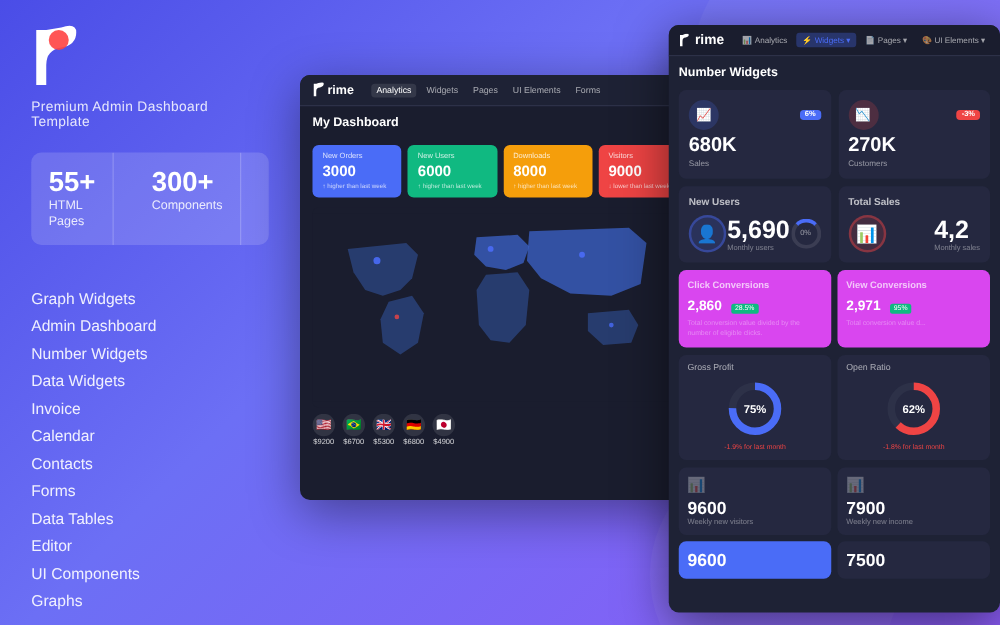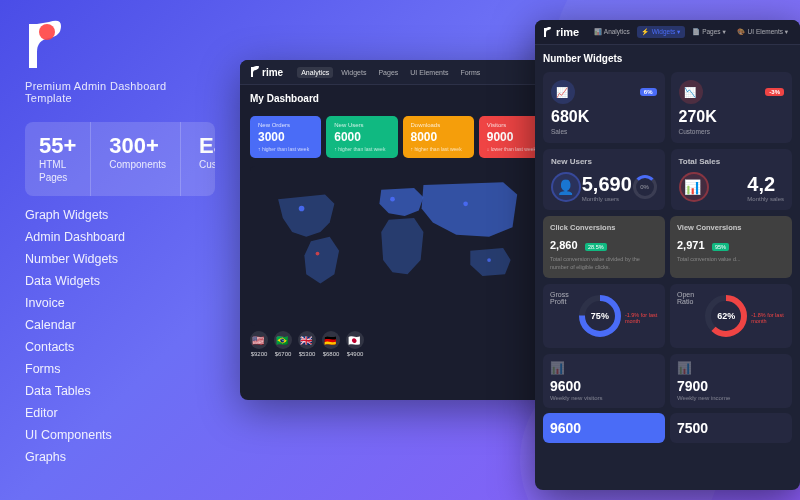--- a/index.html
+++ b/index.html
@@ -37,22 +37,22 @@
 
     .logo-subtitle {
       font-size: 11px;
       color: rgba(255,255,255,0.85);
       margin-bottom: 18px;
       letter-spacing: 0.3px;
     }
 
     .stats-row {
       display: flex;
-      gap: 4px;
-      margin-bottom: 8px;
+      gap: 16px;
+      margin-bottom: 32px;
       background: rgba(255,255,255,0.15);
       border-radius: 8px;
       overflow: hidden;
     }
 
     .stat-box {
       flex: 1;
       padding: 12px 14px;
       border-right: 1px solid rgba(255,255,255,0.2);
     }
@@ -417,21 +417,21 @@
     }
 
     .sc2-conversion-row {
       display: flex;
       gap: 5px;
       margin-bottom: 6px;
     }
 
     .sc2-conversion {
       flex: 1;
-      background: #404040;
+      background: #d946ef;
       border-radius: 6px;
       padding: 7px;
     }
 
     .sc2-conv-title {
       font-size: 7.5px;
       font-weight: 600;
       color: rgba(255,255,255,0.7);
       margin-bottom: 3px;
     }
@@ -462,21 +462,21 @@
       gap: 5px;
       margin-bottom: 6px;
     }
 
     .sc2-donut-widget {
       flex: 1;
       background: #252840;
       border-radius: 6px;
       padding: 7px;
       display: flex;
-      flex-direction: row;
+      flex-direction: column;
       align-items: center;
     }
 
     .donut-title {
       font-size: 7px;
       color: rgba(255,255,255,0.6);
       margin-bottom: 4px;
       align-self: flex-start;
     }
 

